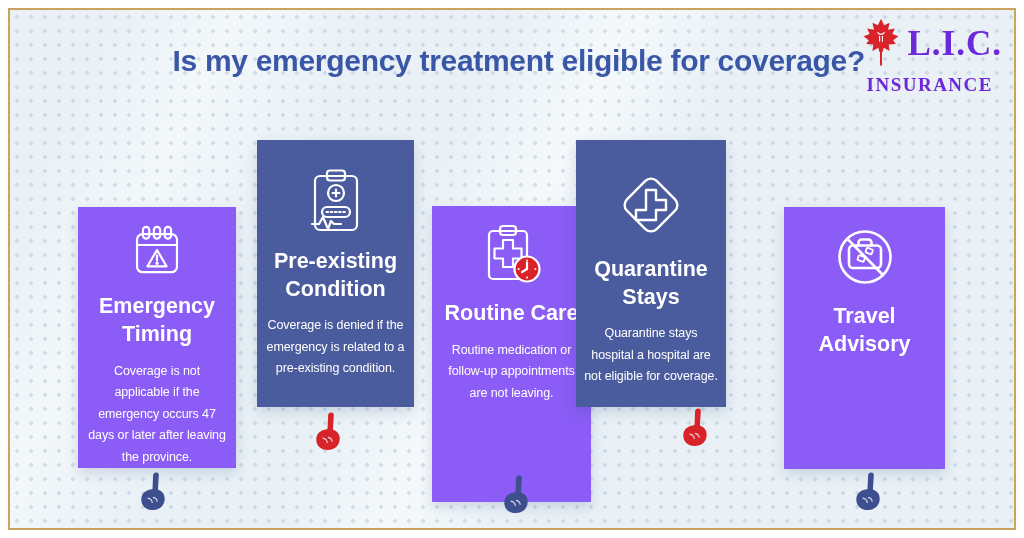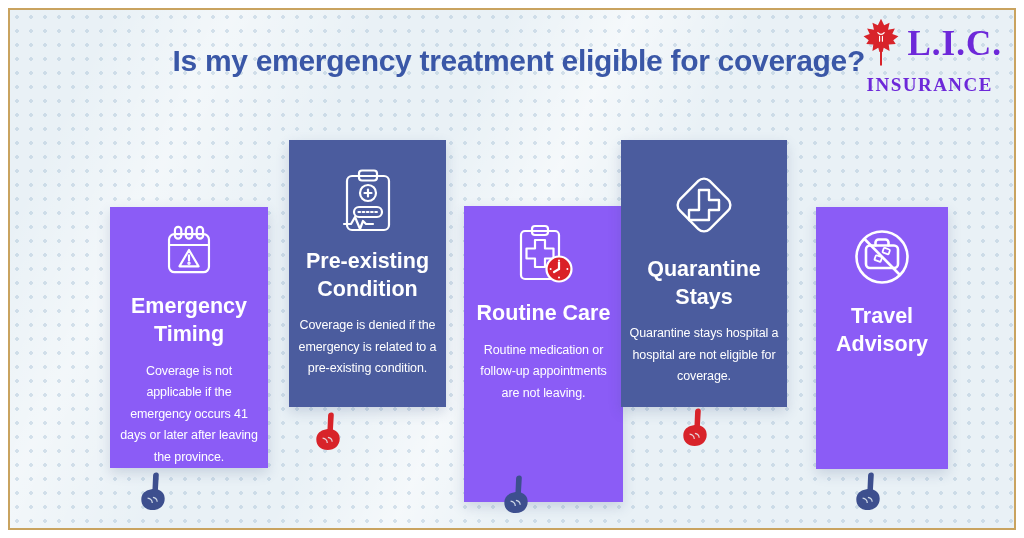--- a/index.html
+++ b/index.html
@@ -36,21 +36,20 @@
   .logo-sub{
     font-family:"Liberation Serif", serif;font-weight:bold;
     font-size:19px;line-height:1.1;letter-spacing:1.5px;margin-top:7px;
   }
   .card{
     position:absolute;box-sizing:border-box;
     display:flex;flex-direction:column;align-items:center;
     text-align:center;color:#fff;
     padding:18px 8px 0 8px;
     box-shadow:0 5px 12px rgba(50,70,120,.18);
-    margin-left:32px;
   }
   .card.red{background:#8b5cf6;}
   .card.blue{background:#4b5c9e;padding-top:28px;}
   .card-title{
     margin:14px 0 0 0;font-size:21.5px;font-weight:bold;line-height:1.28;
   }
   .card-body{
     margin:12px 0 0 0;font-size:12.5px;line-height:1.72;letter-spacing:-0.1px;
   }
   .hand{position:absolute;width:34px;height:46px;}
@@ -87,21 +86,21 @@
         <line x1="7" y1="22" x2="51" y2="22"></line>
         <rect x="13.5" y="2" width="7" height="13" rx="3.5"></rect>
         <rect x="25.5" y="2" width="7" height="13" rx="3.5"></rect>
         <rect x="37.5" y="2" width="7" height="13" rx="3.5"></rect>
         <path d="M29 27.5 L39.5 45.5 H18.5 Z"></path>
         <line x1="29" y1="33.5" x2="29" y2="39"></line>
         <circle cx="29" cy="42.2" r="0.7" fill="#ffffff"></circle>
       </g>
     </svg>
     <h2 class="card-title">Emergency Timing</h2>
-    <p class="card-body">Coverage is not applicable if the emergency occurs 41 days or later after leaving the province.</p>
+    <p class="card-body">Coverage is not applicable if the emergency occurs 47 days or later after leaving the province.</p>
   </div>
 
   <div class="card blue" style="left:257px;top:140px;width:157px;height:267px">
     <svg width="58" height="66" viewBox="0 0 58 66">
       <g fill="none" stroke="#ffffff" stroke-width="2.2" stroke-linecap="round" stroke-linejoin="round">
         <rect x="8" y="8" width="42" height="54" rx="5"></rect>
         <rect x="20" y="2.5" width="18" height="10" rx="3"></rect>
         <circle cx="29" cy="25" r="8"></circle>
         <line x1="29" y1="21.5" x2="29" y2="28.5"></line>
         <line x1="25.5" y1="25" x2="32.5" y2="25"></line>
@@ -128,32 +127,32 @@
         <circle cx="46" cy="36.6" r="1"></circle>
         <circle cx="54.4" cy="45" r="1"></circle>
         <circle cx="46" cy="53.4" r="1"></circle>
         <circle cx="37.6" cy="45" r="1"></circle>
       </g>
     </svg>
     <h2 class="card-title">Routine Care</h2>
     <p class="card-body">Routine medication or follow-up appointments are not leaving.</p>
   </div>
 
-  <div class="card blue" style="left:589px;top:140px;width:166px;height:267px">
+  <div class="card blue" style="left:576px;top:140px;width:150px;height:267px">
     <svg width="74" height="74" viewBox="0 0 74 74">
       <g fill="none" stroke="#ffffff" stroke-width="2.4" stroke-linejoin="round">
         <rect x="16" y="16" width="42" height="42" rx="8" transform="rotate(45 37 37)"></rect>
         <path d="M32 22h10v10h10v10H42v10H32V52H22V42h10z"></path>
       </g>
     </svg>
     <h2 class="card-title">Quarantine Stays</h2>
     <p class="card-body">Quarantine stays hospital a hospital are not eligible for coverage.</p>
   </div>
 
-  <div class="card red" style="left:784px;top:207px;width:132px;height:262px">
+  <div class="card red" style="left:784px;top:207px;width:161px;height:262px">
     <svg width="64" height="64" viewBox="0 0 64 64">
       <g fill="none" stroke="#ffffff" stroke-width="2.6" stroke-linecap="round" stroke-linejoin="round">
         <circle cx="32" cy="32" r="25.5"></circle>
         <path d="M25.5 20.5v-3a3 3 0 0 1 3-3h7a3 3 0 0 1 3 3v3"></path>
         <rect x="16" y="20.5" width="32" height="22.5" rx="4"></rect>
         <rect x="33" y="23.5" width="6.5" height="5" rx="1" transform="rotate(20 36 26)" stroke-width="1.8"></rect>
         <rect x="25" y="31" width="6.5" height="5" rx="1" transform="rotate(20 28 33.5)" stroke-width="1.8"></rect>
         <line x1="15" y1="14.5" x2="49.5" y2="49.5"></line>
       </g>
     </svg>

